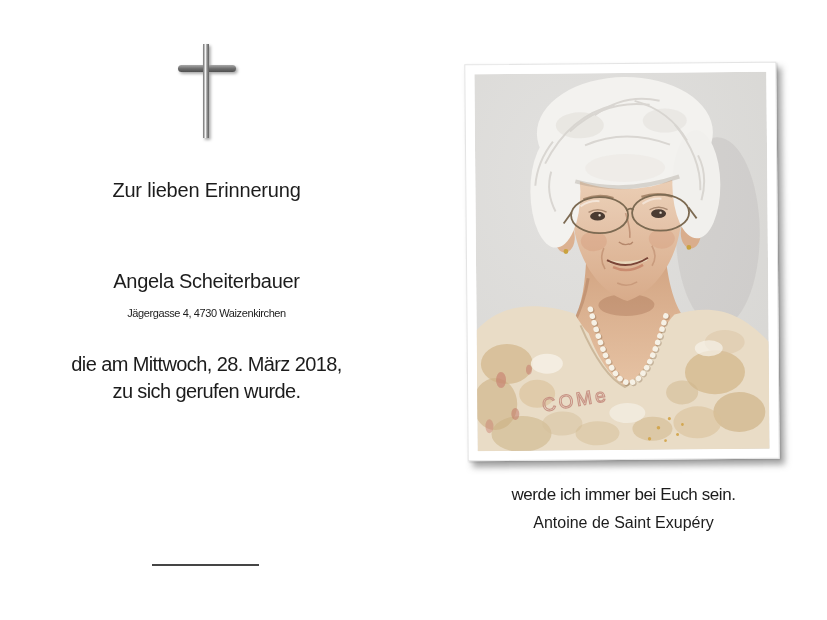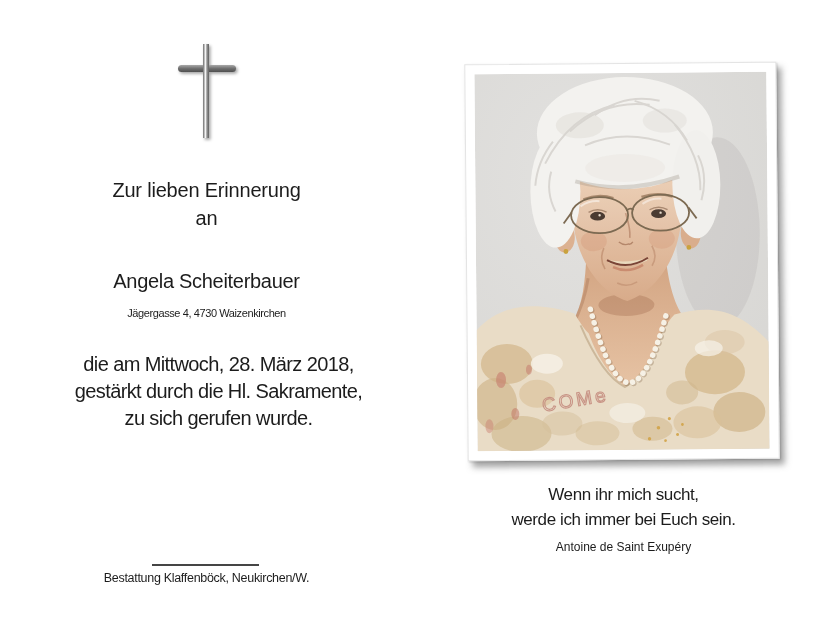--- a/index.html
+++ b/index.html
@@ -10,31 +10,31 @@
   }
   .left-panel{position:absolute;left:0;top:0;width:413px;height:558px;text-decoration:underline;}
   .cross-wrap{position:absolute;left:169px;top:38px;width:72px;height:106px;}
   .intro{position:absolute;left:0;top:176px;width:413px;text-align:center;
          font-size:20px;line-height:28px;letter-spacing:-0.2px;}
   .name{position:absolute;left:0;top:263px;width:413px;text-align:center;
         font-size:20px;line-height:36px;letter-spacing:-0.3px;}
   .address{position:absolute;left:0;top:302px;width:413px;text-align:center;
         font-size:11px;line-height:22px;letter-spacing:-0.4px;}
   .obituary{position:absolute;left:0;top:351px;width:413px;text-align:center;
-        font-size:20px;line-height:27px;letter-spacing:-0.6px;padding-left:12px;}
+        font-size:20px;line-height:27px;letter-spacing:-0.6px;}
   .divider{position:absolute;left:152px;top:564px;width:107px;height:1.5px;background:#454545;}
   .funeral{position:absolute;left:0;top:571px;width:413px;text-align:center;
         font-size:12.5px;letter-spacing:-0.3px;}
   .photo-frame{position:absolute;left:466px;top:63px;width:292px;height:377px;
         background:#fff;padding:9px;border:1px solid #e4e4e4;
         box-shadow:5px 6px 6px rgba(75,75,75,0.5),1px 1px 2px rgba(0,0,0,0.2);
         transform:rotate(-0.5deg);}
   .quote{position:absolute;left:420px;top:482px;width:407px;text-align:center;
         font-size:17px;line-height:25px;letter-spacing:-0.4px;}
-  .attribution{font-size:12px;letter-spacing:0;margin-top:3px;}
+  .attribution{font-size:16px;letter-spacing:0;margin-top:3px;}
 </style>
 </head>
 <body>
 
 <div class="left-panel">
 
   <div class="cross-wrap">
     <svg width="72" height="106" viewBox="0 0 72 106">
       <defs>
         <linearGradient id="cv" x1="0" y1="0" x2="1" y2="0">
@@ -54,34 +54,31 @@
       </defs>
       <g filter="url(#cs)">
         <rect x="9" y="27" width="58" height="7" rx="3.5" fill="url(#ch)"></rect>
         <rect x="34" y="6" width="6" height="94" fill="url(#cv)"></rect>
       </g>
     </svg>
   </div>
 
   <div class="intro">
     <div>Zur lieben Erinnerung</div>
-    <div>an</div>
   </div>
 
   <div class="name">Angela Scheiterbauer</div>
   <div class="address">Jägergasse 4, 4730 Waizenkirchen</div>
 
   <div class="obituary">
     <div>die am Mittwoch, 28. März 2018,</div>
-    <div>gestärkt durch die Hl. Sakramente,</div>
     <div>zu sich gerufen wurde.</div>
   </div>
 
   <div class="divider"></div>
-  <div class="funeral">Bestattung Klaffenböck, Neukirchen/W.</div>
 </div>
 
 <div class="photo-frame">
   <svg width="292" height="377" viewBox="0 0 292 377">
     <defs>
       <radialGradient id="bgGrad" cx="0.35" cy="0.28" r="1">
         <stop offset="0" stop-color="#e2e1df"></stop>
         <stop offset="1" stop-color="#d6d5d2"></stop>
       </radialGradient>
       <linearGradient id="skin" x1="0" y1="0" x2="0" y2="1">
@@ -199,16 +196,15 @@
       <path d="M151,138 Q154,134 158,137" fill="none"></path>
       <path d="M96,139 L88,150" fill="none"></path>
       <path d="M213,135 L221,146" fill="none"></path>
     </g>
     <path d="M105,133 Q114,127 124,128" stroke="rgba(255,255,255,0.5)" stroke-width="2" fill="none"></path>
     <path d="M167,131 Q176,125 186,126" stroke="rgba(255,255,255,0.45)" stroke-width="2" fill="none"></path>
   </svg>
 </div>
 
 <div class="quote">
-  <div>Wenn ihr mich sucht,</div>
   <div>werde ich immer bei Euch sein.</div>
   <div class="attribution">Antoine de Saint Exupéry</div>
 </div>
 
 </body></html>

